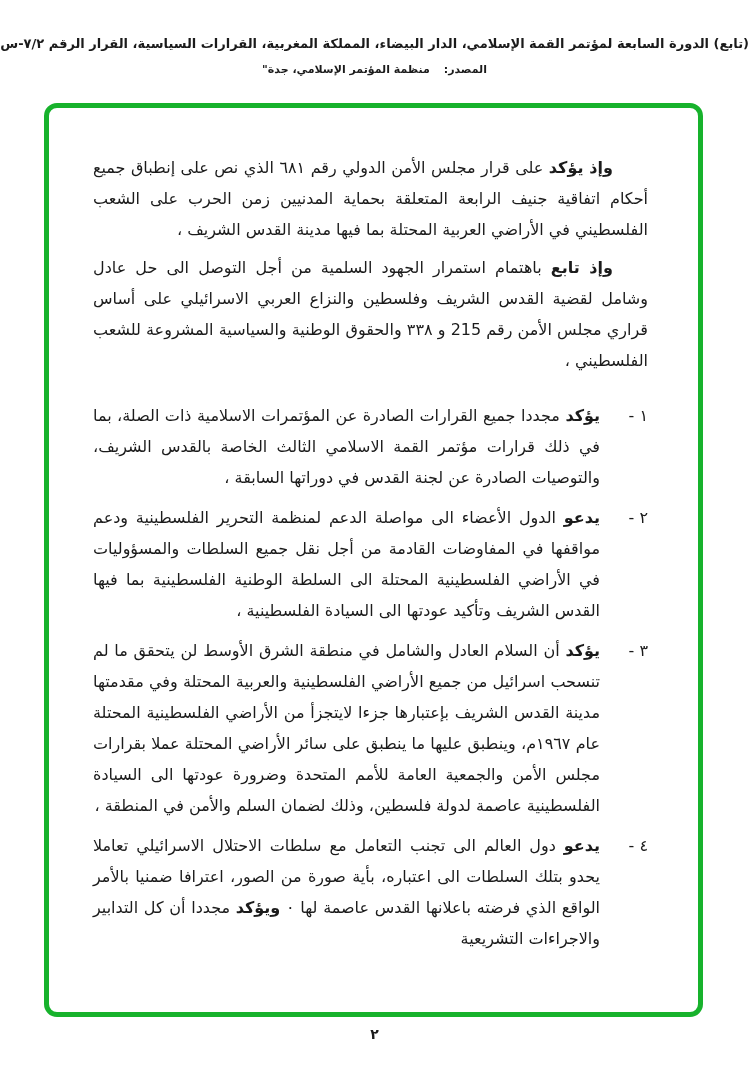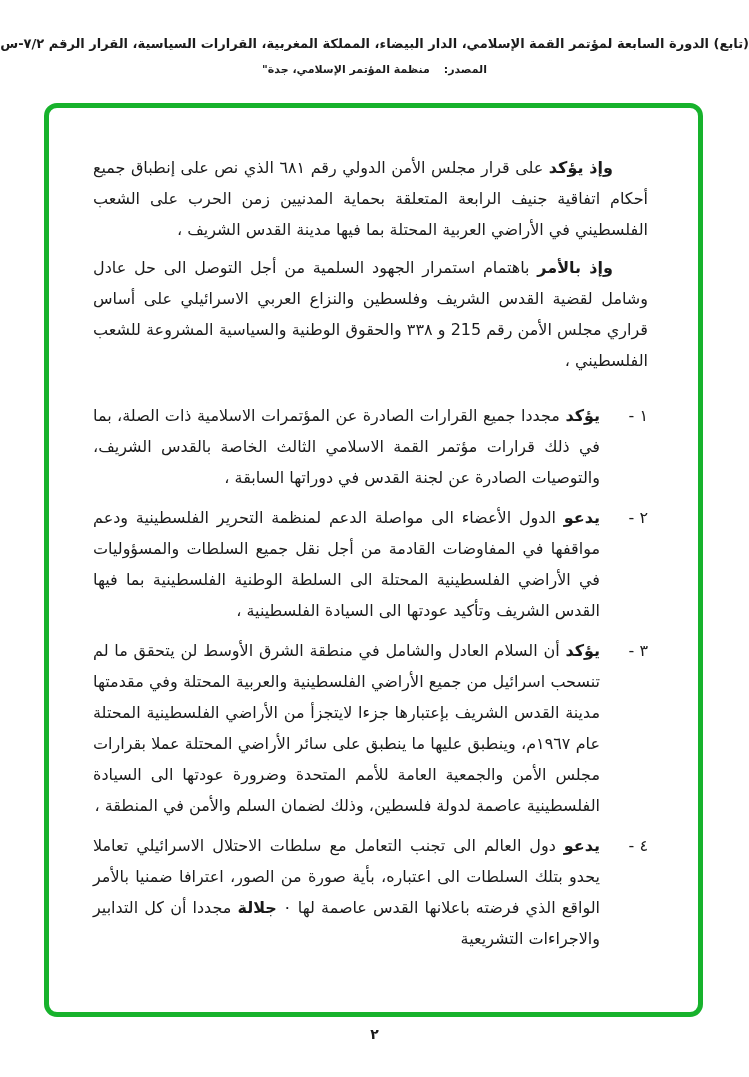--- a/index.html
+++ b/index.html
@@ -110,21 +110,21 @@
 
   <div class="frame">
     <div class="content">
 
       <p class="preamble">
         <strong>وإذ يؤكد</strong>
         <span>على قرار مجلس الأمن الدولي رقم ٦٨١ الذي نص على إنطباق جميع أحكام اتفاقية جنيف الرابعة المتعلقة بحماية المدنيين زمن الحرب على الشعب الفلسطيني في الأراضي العربية المحتلة بما فيها مدينة القدس الشريف ،</span>
       </p>
 
       <p class="preamble">
-        <strong>وإذ بالأمر</strong>
+        <strong>وإذ تابع</strong>
         <span>باهتمام استمرار الجهود السلمية من أجل التوصل الى حل عادل وشامل لقضية القدس الشريف وفلسطين والنزاع العربي الاسرائيلي على أساس قراري مجلس الأمن رقم 215 و ٣٣٨ والحقوق الوطنية والسياسية المشروعة للشعب الفلسطيني ،</span>
       </p>
 
 
       <div class="items">
 
         <div class="item">
           <div class="item-num">١ -</div>
           <div class="item-text">
             <strong>يؤكد</strong>
@@ -146,21 +146,21 @@
             <strong>يؤكد</strong>
             <span>أن السلام العادل والشامل في منطقة الشرق الأوسط لن يتحقق ما لم تنسحب اسرائيل من جميع الأراضي الفلسطينية والعربية المحتلة وفي مقدمتها مدينة القدس الشريف بإعتبارها جزءا لايتجزأ من الأراضي الفلسطينية المحتلة عام ١٩٦٧م، وينطبق عليها ما ينطبق على سائر الأراضي المحتلة عملا بقرارات مجلس الأمن والجمعية العامة للأمم المتحدة وضرورة عودتها الى السيادة الفلسطينية عاصمة لدولة فلسطين، وذلك لضمان السلم والأمن في المنطقة ،</span>
           </div>
         </div>
 
         <div class="item">
           <div class="item-num">٤ -</div>
           <div class="item-text">
             <strong>يدعو</strong>
             <span>دول العالم الى تجنب التعامل مع سلطات الاحتلال الاسرائيلي تعاملا يحدو بتلك السلطات الى اعتباره، بأية صورة من الصور، اعترافا ضمنيا بالأمر الواقع الذي فرضته باعلانها القدس عاصمة لها ٠</span>
-            <strong>جلالة</strong>
+            <strong>ويؤكد</strong>
             <span>مجددا أن كل التدابير والاجراءات التشريعية</span>
           </div>
         </div>
 
       </div>
     </div>
   </div>
 
   <div class="page-number">٢</div>
 

